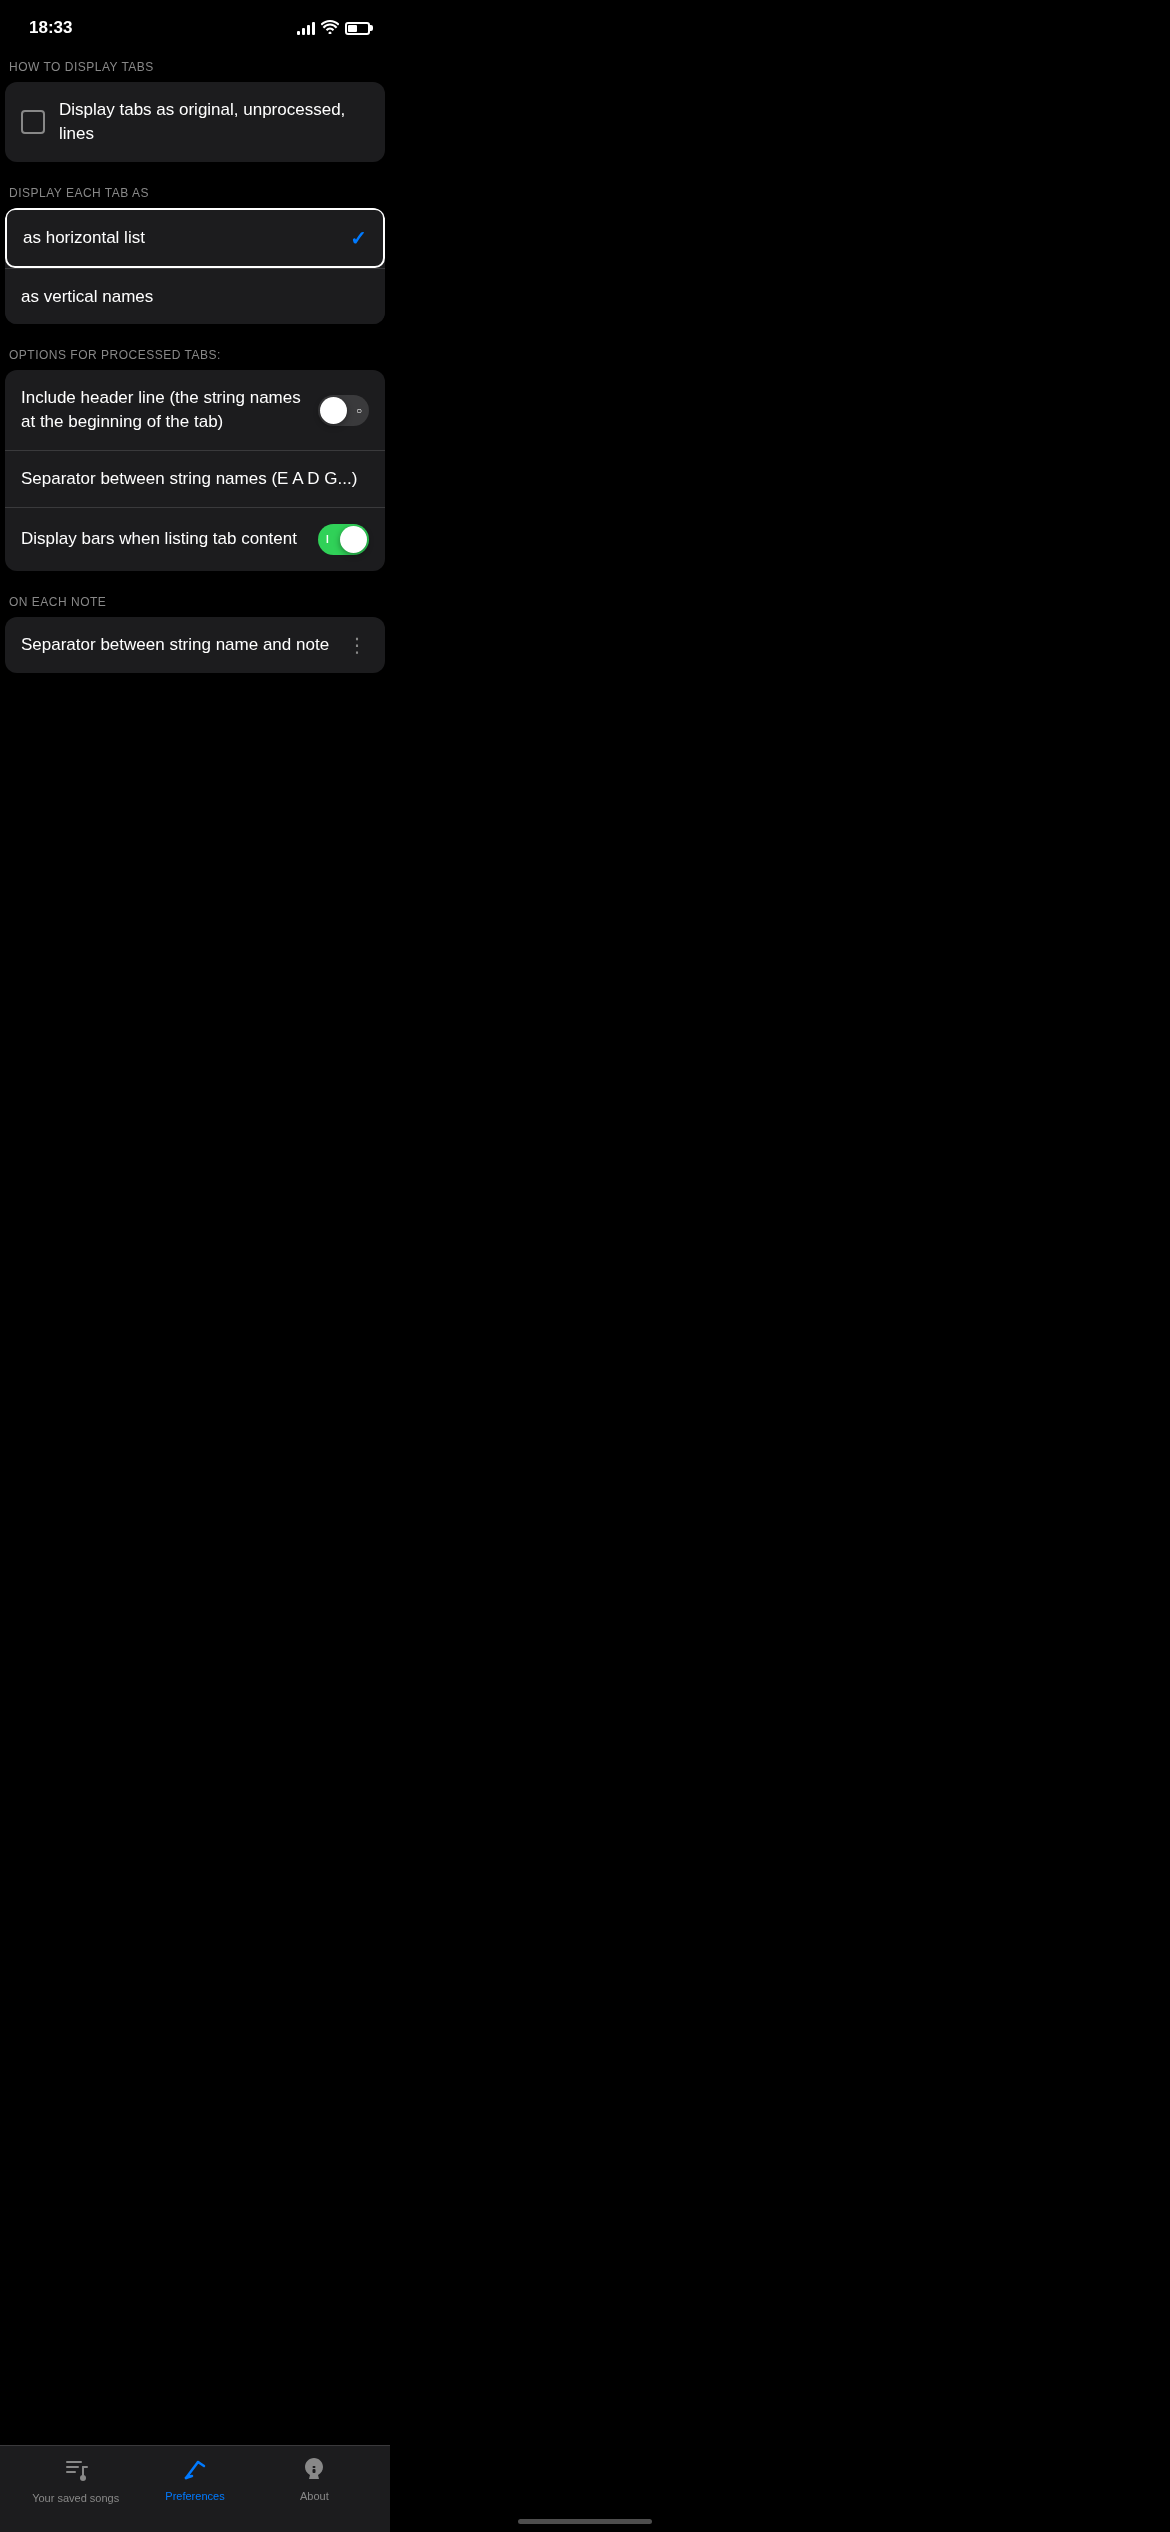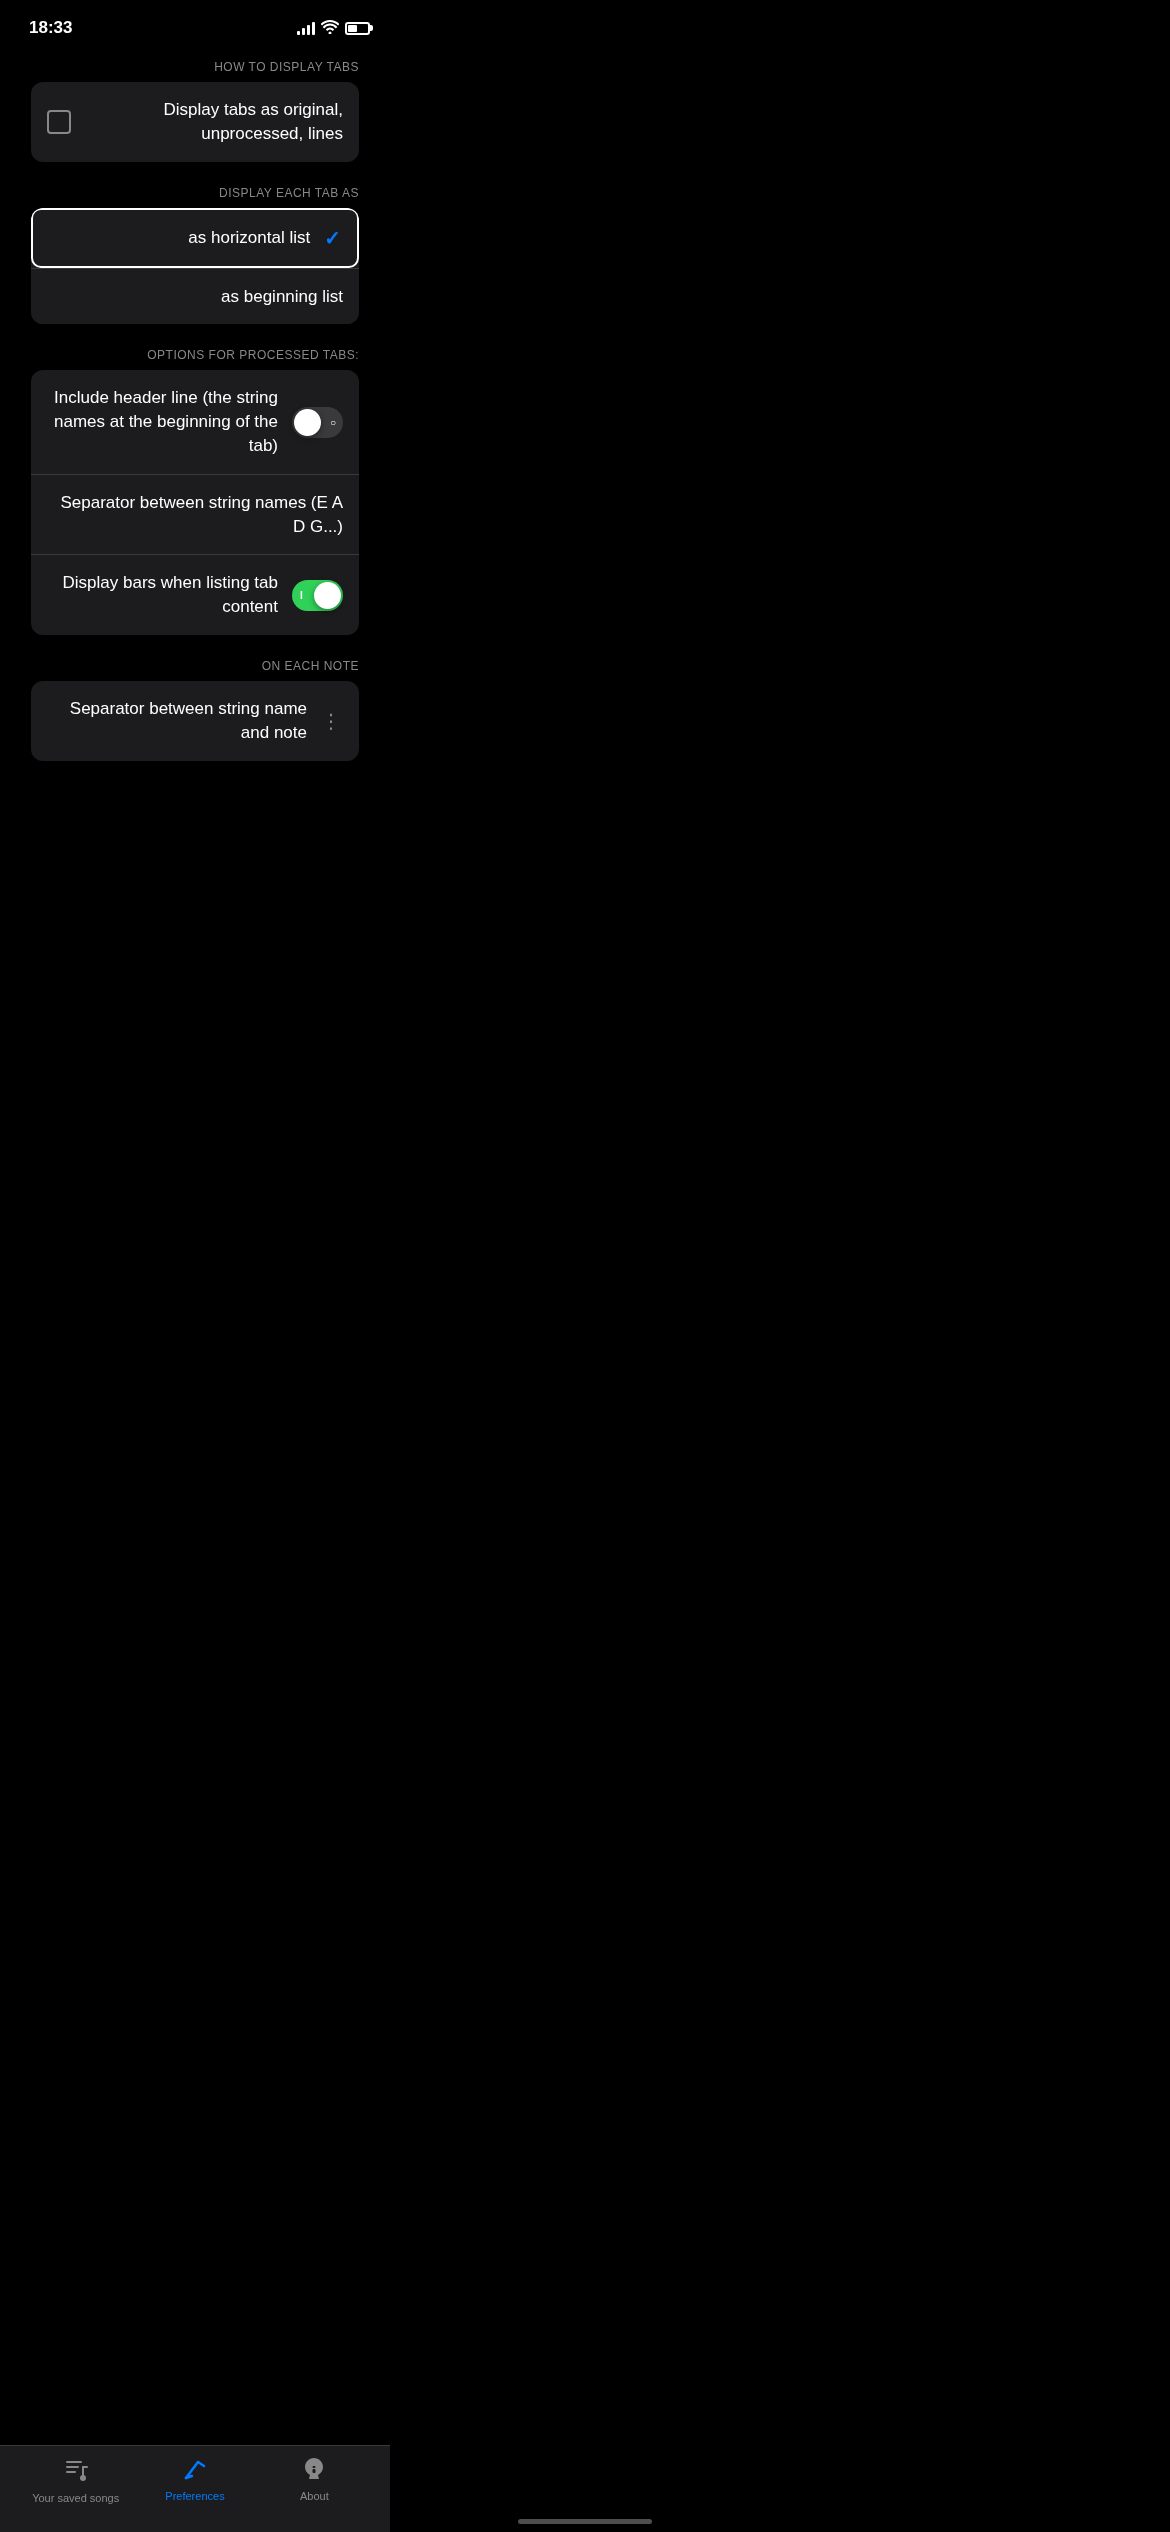--- a/index.html
+++ b/index.html
@@ -79,22 +79,21 @@
 
     .battery-fill {
       width: 45%;
       height: 100%;
       background: #fff;
       border-radius: 1px;
     }
 
     
     .scroll-content {
-      padding: 10px 31px 0;
-      text-align: right;
+      padding: 10px 5px 0;
     }
 
     
     .section-label {
       font-size: 12px;
       color: #888;
       letter-spacing: 0.5px;
       text-transform: uppercase;
       margin-bottom: 8px;
       padding-left: 4px;
@@ -323,21 +322,21 @@
   </div>
 
   <div class="section-block">
     <div class="section-label">DISPLAY EACH TAB AS</div>
     <div class="card">
       <div class="card-row dropdown-selected">
         <span class="card-row-text">as horizontal list</span>
         <span class="checkmark">✓</span>
       </div>
       <div class="card-row dropdown-option">
-        <span class="card-row-text">as beginning list</span>
+        <span class="card-row-text">as vertical names</span>
       </div>
     </div>
   </div>
 
   <div class="section-block">
     <div class="section-label">OPTIONS FOR PROCESSED TABS:</div>
     <div class="card">
 
       <div class="card-row">
         <span class="card-row-text">Include header line (the string names at the beginning of the tab)</span>

